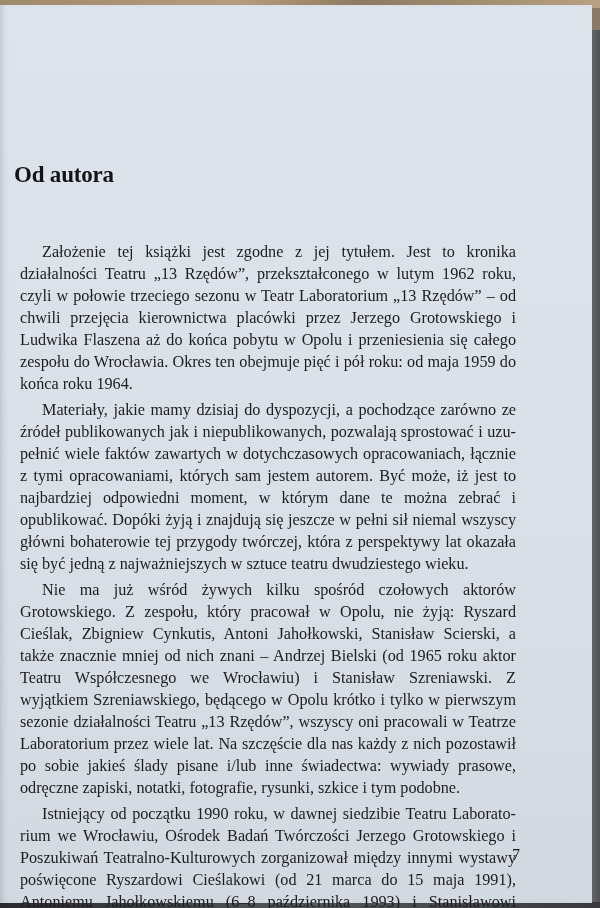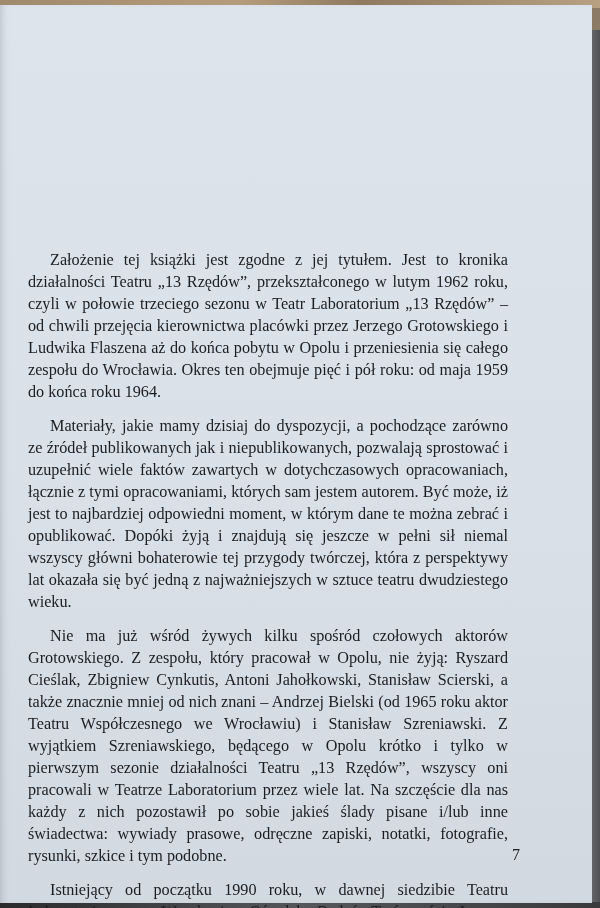--- a/index.html
+++ b/index.html
@@ -34,38 +34,39 @@
     .heading {
       position: absolute; left: 14px; top: 157px;
       font-size: 23px; font-weight: bold; color: #141414; margin: 0;
       letter-spacing: -0.2px;
     }
     .body-text {
       position: absolute; left: 16px; top: 232px; width: 504px;
       color: #1d1d1f; font-size: 16.2px; line-height: 22px;
       text-align: justify; hyphens: manual;
     }
-    .body-text p { margin: 12px; text-indent: 22px; }
+    .body-text p { margin: 4px; text-indent: 22px; }
     .page-number {
       position: absolute; left: 512px; top: 841px;
       font-size: 16px; color: #1d1d1f;
     }
   </style>
 </head>
 <body>
 
 <div class="top-strip"></div>
 <div class="right-band"></div>
 <div class="bottom-strip"></div>
 
 <div class="page">
   <div class="bleed">
     &nbsp;
   </div>
 
+  <h1 class="heading">Od autora</h1>
 
   <div class="body-text">
     <p>Założenie tej książki jest zgodne z jej tytułem. Jest to kronika działalności Teatru „13 Rzędów”, przekształconego w lutym 1962 roku, czyli w połowie trzeciego sezonu w Teatr Laboratorium „13 Rzędów” – od chwili przejęcia kierownictwa placówki przez Jerzego Grotowskiego i Ludwika Flaszena aż do końca pobytu w Opolu i przeniesienia się całego zespołu do Wrocławia. Okres ten obejmuje pięć i pół roku: od maja 1959 do końca roku 1964.</p>
     <p>Materiały, jakie mamy dzisiaj do dyspozycji, a pochodzące zarówno ze źródeł publikowanych jak i niepublikowanych, pozwalają sprostować i uzu­pełnić wiele faktów zawartych w dotychczasowych opracowaniach, łącznie z tymi opracowaniami, których sam jestem autorem. Być może, iż jest to naj­bardziej odpowiedni moment, w którym dane te można zebrać i opublikować. Dopóki żyją i znajdują się jeszcze w pełni sił niemal wszyscy główni boha­terowie tej przygody twórczej, która z perspektywy lat okazała się być jedną z najważniejszych w sztuce teatru dwudziestego wieku.</p>
     <p>Nie ma już wśród żywych kilku spośród czołowych aktorów Grotowskie­go. Z zespołu, który pracował w Opolu, nie żyją: Ryszard Cieślak, Zbigniew Cynkutis, Antoni Jahołkowski, Stanisław Scierski, a także znacznie mniej od nich znani – Andrzej Bielski (od 1965 roku aktor Teatru Współczesnego we Wrocławiu) i Stanisław Szreniawski. Z wyjątkiem Szreniawskiego, będące­go w Opolu krótko i tylko w pierwszym sezonie działalności Teatru „13 Rzę­dów”, wszyscy oni pracowali w Teatrze Laboratorium przez wiele lat. Na szczęście dla nas każdy z nich pozostawił po sobie jakieś ślady pisane i/lub inne świadectwa: wywiady prasowe, odręczne zapiski, notatki, fotografie, rysunki, szkice i tym podobne.</p>
     <p>Istniejący od początku 1990 roku, w dawnej siedzibie Teatru Laborato­rium we Wrocławiu, Ośrodek Badań Twórczości Jerzego Grotowskiego i Po­szukiwań Teatralno-Kulturowych zorganizował między innymi wystawy po­święcone Ryszardowi Cieślakowi (od 21 marca do 15 maja 1991), Antoniemu Jahołkowskiemu (6–8 października 1993) i Stanisławowi Scierskiemu (3–17 marca 1995 w galerii „Na Odwachu”); autorem pierwszej z nich był znany</p>
   </div>
 
   <div class="page-number">7</div>
 </div>

